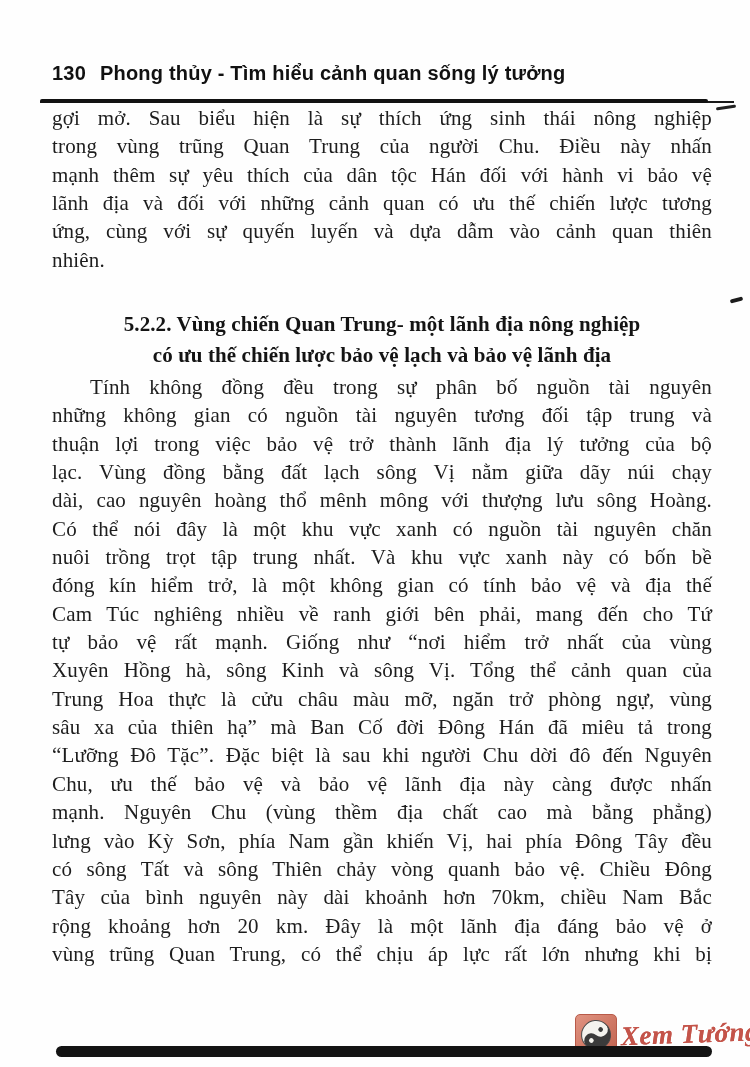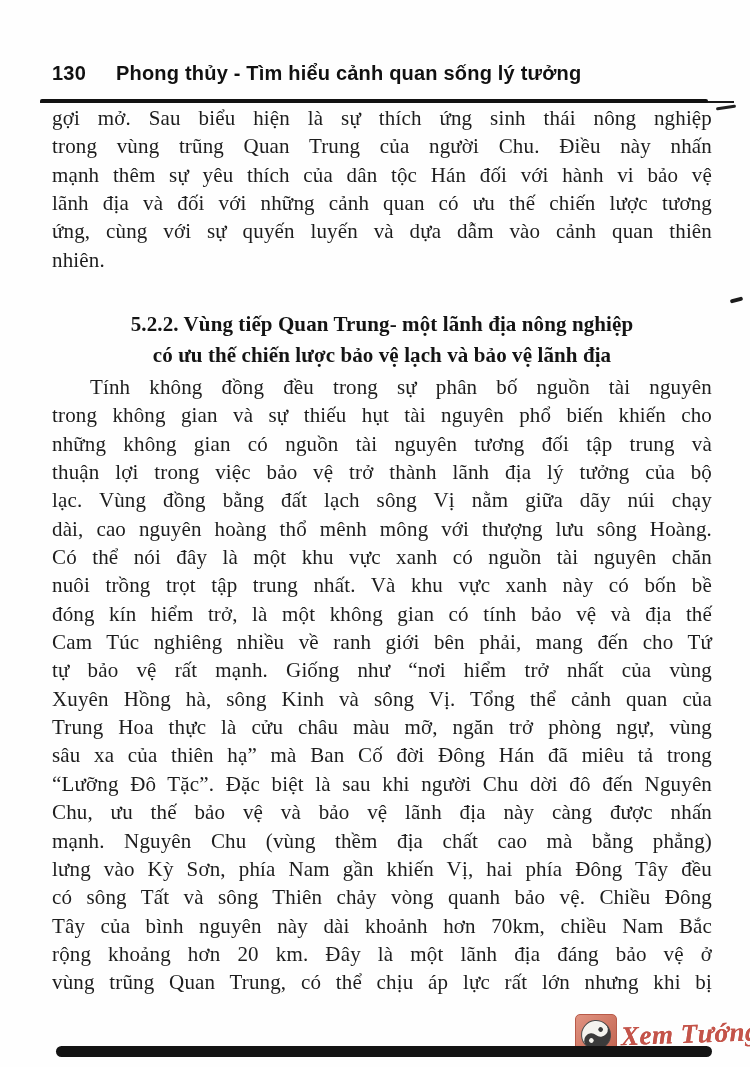--- a/index.html
+++ b/index.html
@@ -9,21 +9,21 @@
     background:#fefefe;
     overflow:hidden;
     font-family:"Liberation Serif", serif;
     color:#1d1d1d;
   }
   
   .hdr{
     position:absolute;left:52px;top:62px;width:660px;
     font-family:"Liberation Sans", sans-serif;
     font-weight:bold;font-size:20px;letter-spacing:.2px;
-    display:flex;align-items:baseline;gap:30px;color:#111;
+    display:flex;align-items:baseline;gap:14px;color:#111;
   }
   .rule-thick{position:absolute;left:40px;top:99px;width:668px;height:4px;background:#121212;border-radius:2px;}
   .rule-thin{position:absolute;left:40px;top:101px;width:694px;height:2px;background:#1a1a1a;}
   .rule-dash{position:absolute;left:716px;top:106px;width:20px;height:3px;background:#222;transform:rotate(-8deg);border-radius:2px;}
   
   .textcol{position:absolute;left:52px;width:660px;}
   .p1{top:104px;}
   .p2{top:361px;margin-top:12px;}
   .pline{
     font-size:21px;line-height:28.35px;
@@ -77,27 +77,26 @@
   <section class="textcol p1">
       <div class="pline">gợi mở. Sau biểu hiện là sự thích ứng sinh thái nông nghiệp</div>
       <div class="pline">trong vùng trũng Quan Trung của người Chu. Điều này nhấn</div>
       <div class="pline">mạnh thêm sự yêu thích của dân tộc Hán đối với hành vi bảo vệ</div>
       <div class="pline">lãnh địa và đối với những cảnh quan có ưu thế chiến lược tương</div>
       <div class="pline">ứng, cùng với sự quyến luyến và dựa dẫm vào cảnh quan thiên</div>
       <div class="pline nojust">nhiên.</div>
     </section>
 
   <h2 class="heading">
-    <div>5.2.2. Vùng tiếp Quan Trung- một lãnh địa nông nghiệp</div>
+    <div>5.2.2. Vùng chiến Quan Trung- một lãnh địa nông nghiệp</div>
     <div>có ưu thế chiến lược bảo vệ lạch và bảo vệ lãnh địa</div>
   </h2>
 
   <section class="textcol p2">
       <div class="pline indent">Tính không đồng đều trong sự phân bố nguồn tài nguyên</div>
-      <div class="pline">trong không gian và sự thiếu hụt tài nguyên phổ biến khiến cho</div>
       <div class="pline">những không gian có nguồn tài nguyên tương đối tập trung và</div>
       <div class="pline">thuận lợi trong việc bảo vệ trở thành lãnh địa lý tưởng của bộ</div>
       <div class="pline">lạc. Vùng đồng bằng đất lạch sông Vị nằm giữa dãy núi chạy</div>
       <div class="pline">dài, cao nguyên hoàng thổ mênh mông với thượng lưu sông Hoàng.</div>
       <div class="pline">Có thể nói đây là một khu vực xanh có nguồn tài nguyên chăn</div>
       <div class="pline">nuôi trồng trọt tập trung nhất. Và khu vực xanh này có bốn bề</div>
       <div class="pline">đóng kín hiểm trở, là một không gian có tính bảo vệ và địa thế</div>
       <div class="pline">Cam Túc nghiêng nhiều về ranh giới bên phải, mang đến cho Tứ</div>
       <div class="pline">tự bảo vệ rất mạnh. Giống như “nơi hiểm trở nhất của vùng</div>
       <div class="pline">Xuyên Hồng hà, sông Kinh và sông Vị. Tổng thể cảnh quan của</div>

